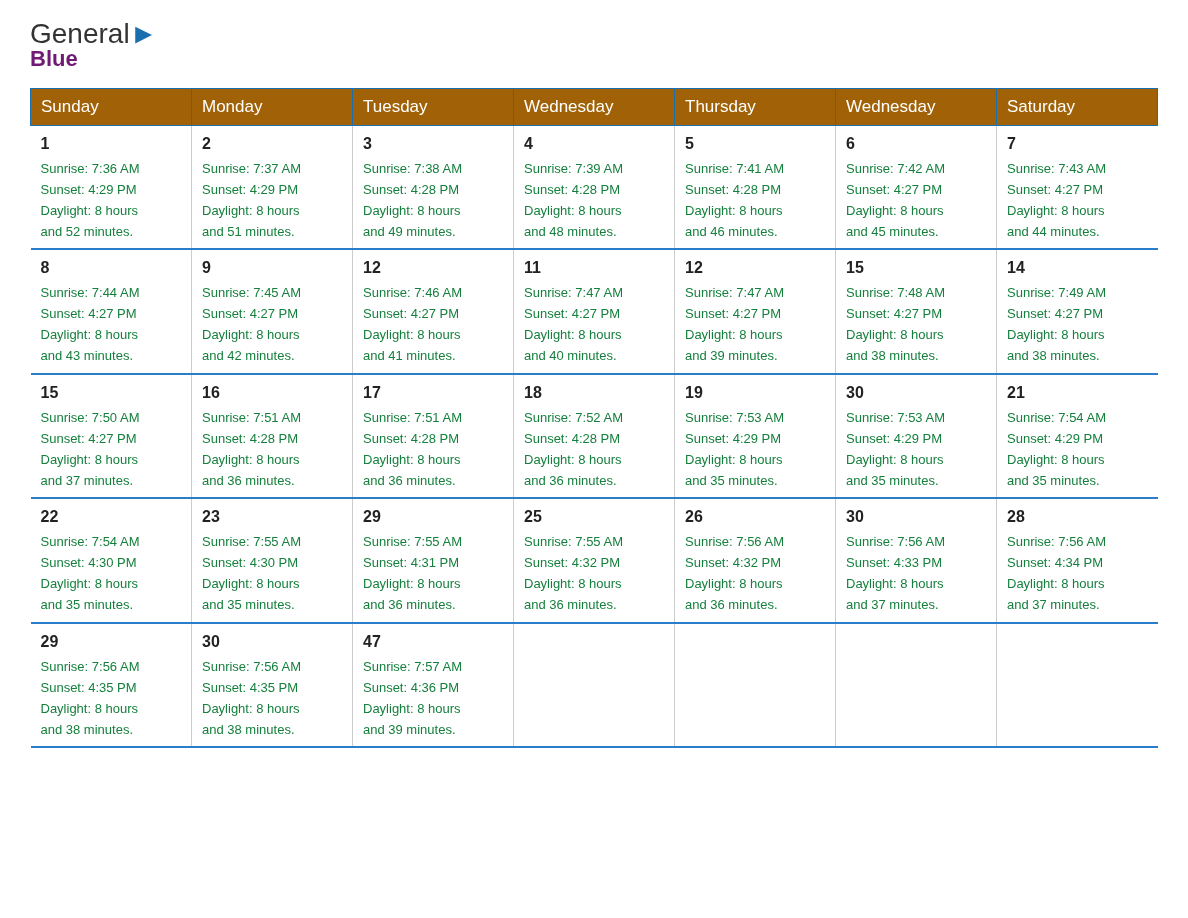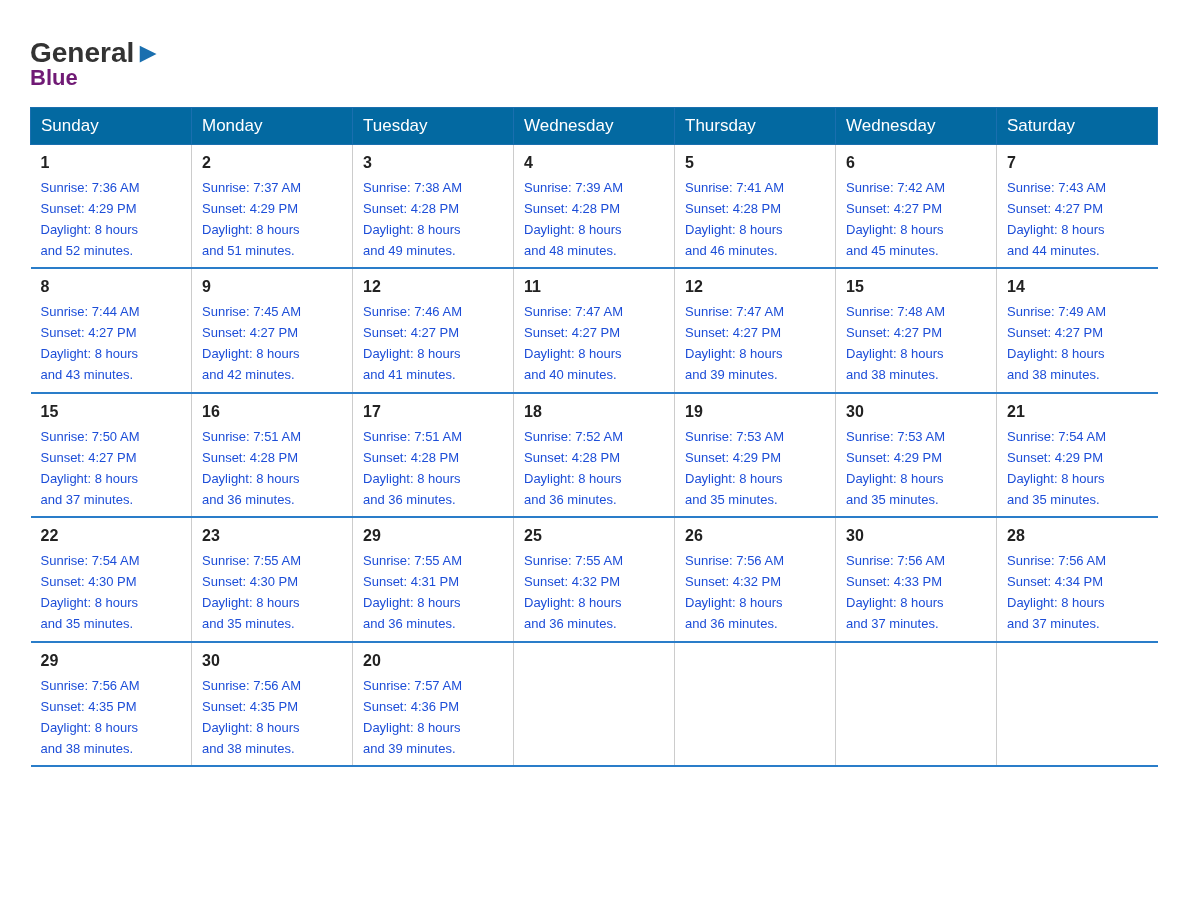--- a/index.html
+++ b/index.html
@@ -16,24 +16,23 @@
       align-items: flex-start;
       margin-bottom: 16px;
     }
     .logo {
       display: flex;
       flex-direction: column;
       align-items: flex-start;
     }
     .logo-top {
       font-size: 28px;
-      font-weight: bold;
+      font-weight: normal;
       color: #333;
       line-height: 1;
-      margin-top: 19px;
     }
     .logo-top span.general { color: #333; }
     .logo-top span.blue-arrow {
       color: #1a6faf;
       font-size: 28px;
     }
     .logo-bottom {
       color: #701a75;
       font-size: 22px;
       font-weight: bold;
@@ -52,21 +51,21 @@
       font-size: 22px;
       color: #444;
       margin-top: 4px;
     }
     table {
       width: 100%;
       border-collapse: collapse;
       margin-top: 4px;
     }
     thead tr {
-      background-color: #0369a1;
+      background-color: #a16207;
     }
     thead th {
       color: #fff;
       font-size: 17px;
       font-weight: normal;
       padding: 8px 10px;
       text-align: left;
       border: 1px solid #1a6faf;
     }
     tbody tr {
@@ -85,21 +84,21 @@
       border-right: none;
     }
     .day-number {
       font-size: 16px;
       font-weight: bold;
       display: block;
       margin-bottom: 2px;
     }
     .day-info {
       font-size: 13px;
-      color: #1d4ed8;
+      color: #15803d;
     }
     tr.week-row td {
       background: #fff;
     }
   </style>
 </head>
 <body>
 
 <div class="header-area">
   <div class="logo">
@@ -159,20 +158,20 @@
         <td><span class="day-number">23</span><span class="day-info">Sunrise: 7:55 AM<br>Sunset: 4:30 PM<br>Daylight: 8 hours<br>and 35 minutes.</span></td>
         <td><span class="day-number">29</span><span class="day-info">Sunrise: 7:55 AM<br>Sunset: 4:31 PM<br>Daylight: 8 hours<br>and 36 minutes.</span></td>
         <td><span class="day-number">25</span><span class="day-info">Sunrise: 7:55 AM<br>Sunset: 4:32 PM<br>Daylight: 8 hours<br>and 36 minutes.</span></td>
         <td><span class="day-number">26</span><span class="day-info">Sunrise: 7:56 AM<br>Sunset: 4:32 PM<br>Daylight: 8 hours<br>and 36 minutes.</span></td>
         <td><span class="day-number">30</span><span class="day-info">Sunrise: 7:56 AM<br>Sunset: 4:33 PM<br>Daylight: 8 hours<br>and 37 minutes.</span></td>
         <td><span class="day-number">28</span><span class="day-info">Sunrise: 7:56 AM<br>Sunset: 4:34 PM<br>Daylight: 8 hours<br>and 37 minutes.</span></td>
       </tr>
       <tr class="week-row">
         <td><span class="day-number">29</span><span class="day-info">Sunrise: 7:56 AM<br>Sunset: 4:35 PM<br>Daylight: 8 hours<br>and 38 minutes.</span></td>
         <td><span class="day-number">30</span><span class="day-info">Sunrise: 7:56 AM<br>Sunset: 4:35 PM<br>Daylight: 8 hours<br>and 38 minutes.</span></td>
-        <td><span class="day-number">20</span><span class="day-info">Sunrise: 7:57 AM<br>Sunset: 4:36 PM<br>Daylight: 8 hours<br>and 39 minutes.</span></td>
+        <td><span class="day-number">47</span><span class="day-info">Sunrise: 7:57 AM<br>Sunset: 4:36 PM<br>Daylight: 8 hours<br>and 39 minutes.</span></td>
         <td></td>
         <td></td>
         <td></td>
         <td></td>
       </tr>
     </tbody>
 </table>
 
 </body></html>

